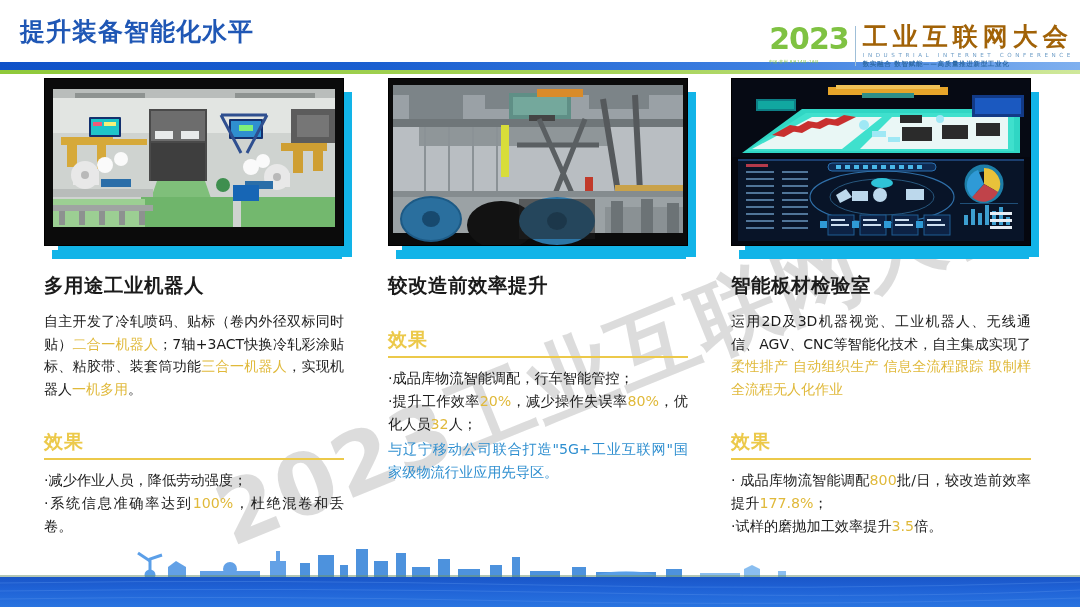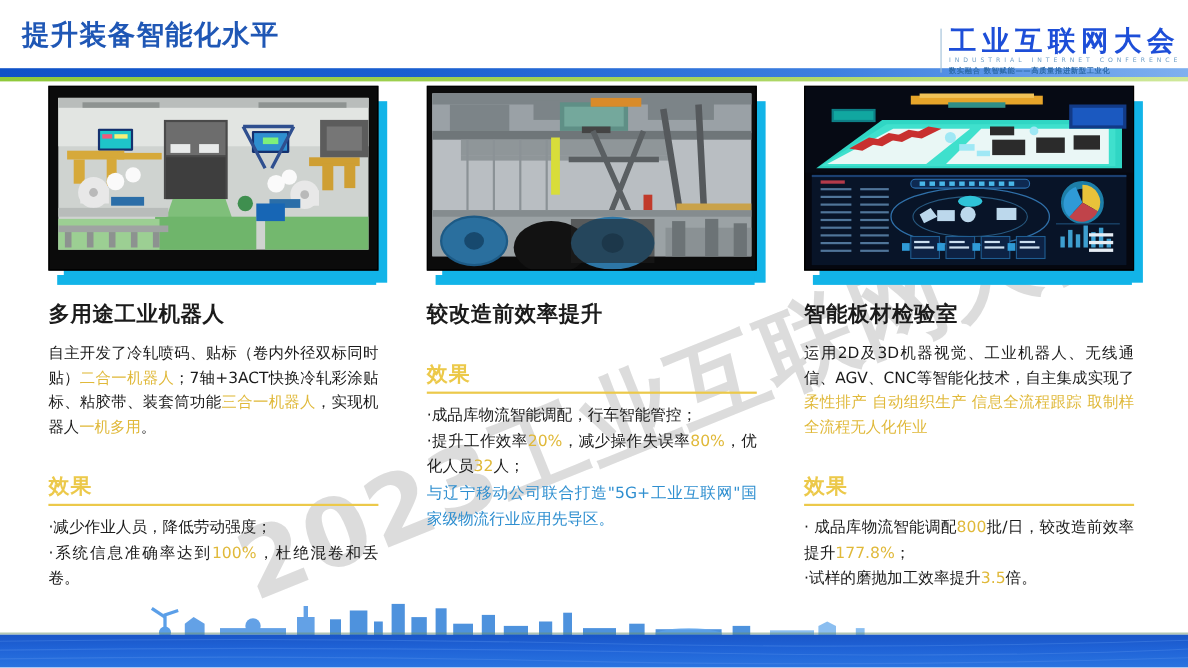--- a/index.html
+++ b/index.html
@@ -32,21 +32,21 @@
     font-size:30px;font-weight:700;color:#7fc242;line-height:1;
     letter-spacing:-1px;padding-right:6px;
   }
   .logo-year-sub{
     font-size:4.2px;color:#7fc242;letter-spacing:.4px;white-space:nowrap;
     margin-top:5px;transform:scale(.95);transform-origin:left top;
   }
   .logo-div{width:1px;background:#9fbfd8;align-self:stretch;margin:2px 7px 2px 0;}
   .logo-main{display:flex;flex-direction:column;}
   .logo-cn{
-    font-size:25px;font-weight:700;color:#1d4ed8;line-height:1.02;
+    font-size:25px;font-weight:700;color:#a16207;line-height:1.02;
     letter-spacing:5px;white-space:nowrap;
   }
   .logo-en{
     font-size:5.6px;color:#6f9ec7;letter-spacing:3.6px;white-space:nowrap;margin-top:2px;
   }
   .logo-tag{
     font-size:6.6px;color:#2f6ba8;letter-spacing:.6px;white-space:nowrap;margin-top:2px;font-weight:700;
   }
 
   
@@ -101,20 +101,24 @@
 </head>
 <body>
 
 <div class="slide">
 
   <div class="hdr-title">提升装备智能化水平</div>
   <div class="hdr-rule"></div>
   <div class="hdr-rule2"></div>
 
   <div class="logo">
+    <div style="display:flex;flex-direction:column;align-items:flex-start;">
+      <div class="logo-year">2023</div>
+      <div class="logo-year-sub">中国·苏州  8月14日-16日</div>
+    </div>
     <div class="logo-div"></div>
     <div class="logo-main">
       <div class="logo-cn">工业互联网大会</div>
       <div class="logo-en">INDUSTRIAL INTERNET CONFERENCE</div>
       <div class="logo-tag">数实融合  数智赋能——高质量推进新型工业化</div>
     </div>
   </div>
 
   <div class="watermark">2023工业互联网大会</div>
 

